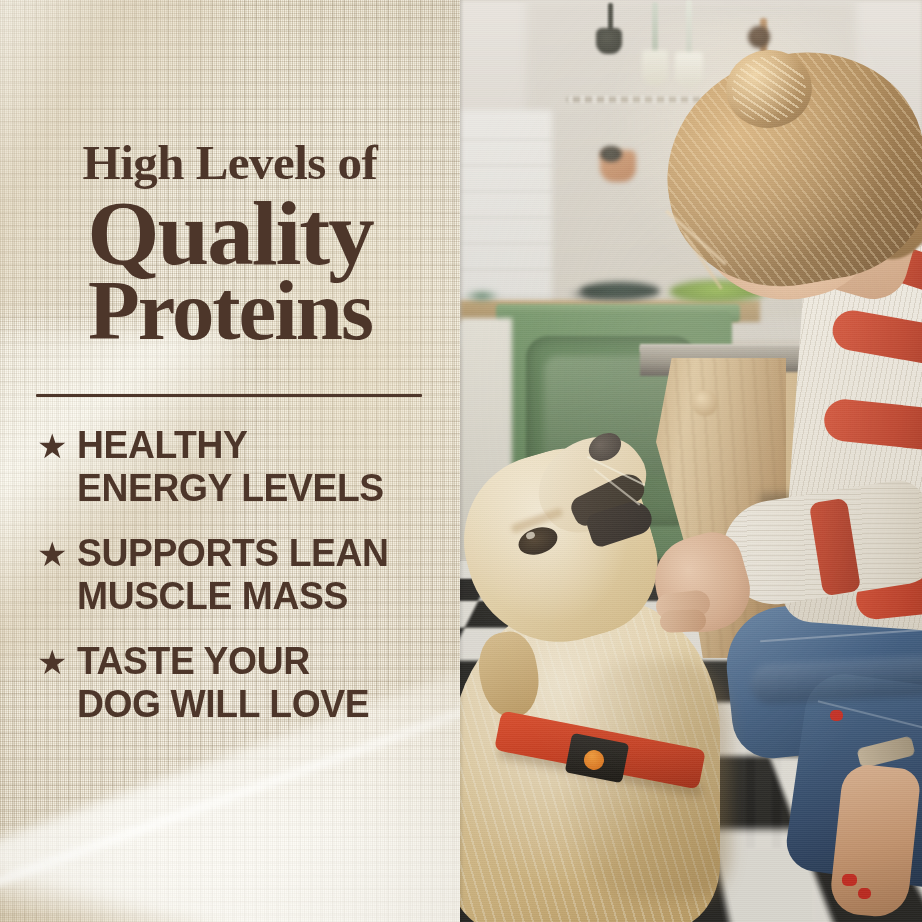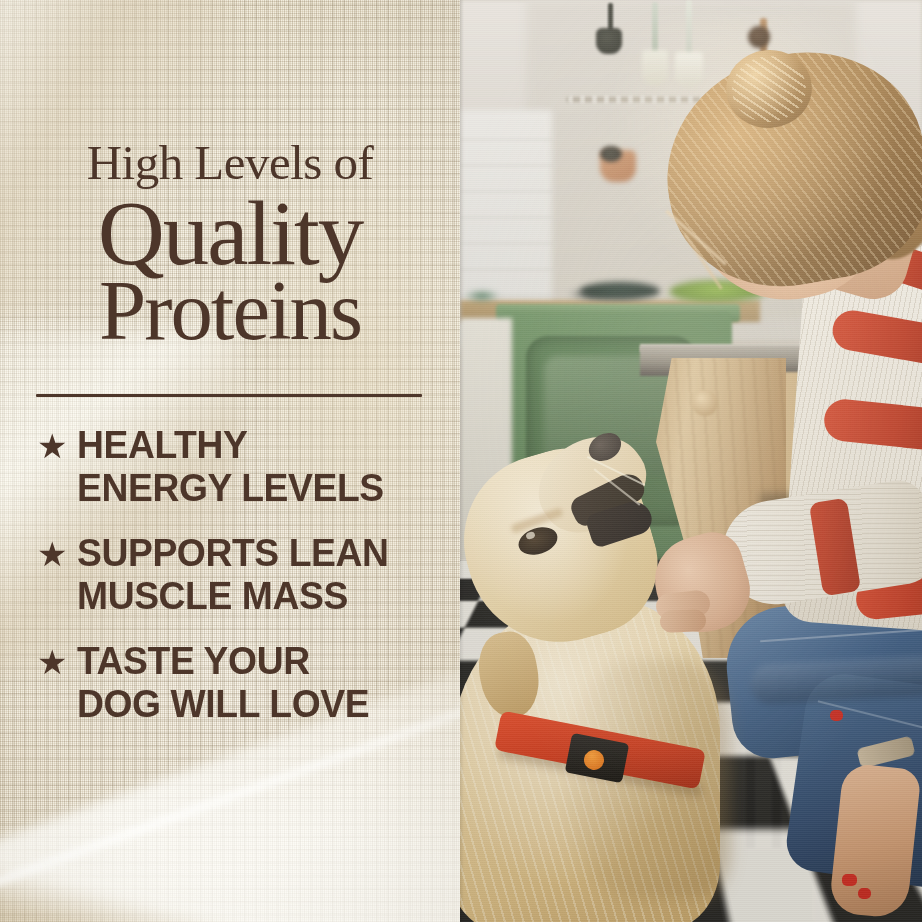--- a/index.html
+++ b/index.html
@@ -153,21 +153,21 @@
     z-index: 5;
   }
 
   .headline {
     position: absolute;
     left: 0;
     top: 119px;
     width: 460px;
     text-align: center;
     font-family: "Liberation Serif", "DejaVu Serif", serif;
-    font-weight: normal;
+    font-weight: bold;
     color: #4d362a;
     line-height: 0.94;
     letter-spacing: -0.5px;
   }
   .headline .hl-1 {
     display: block;
     font-size: 48px;
     letter-spacing: -0.5px;
     transform: scaleX(1.02);
   }

